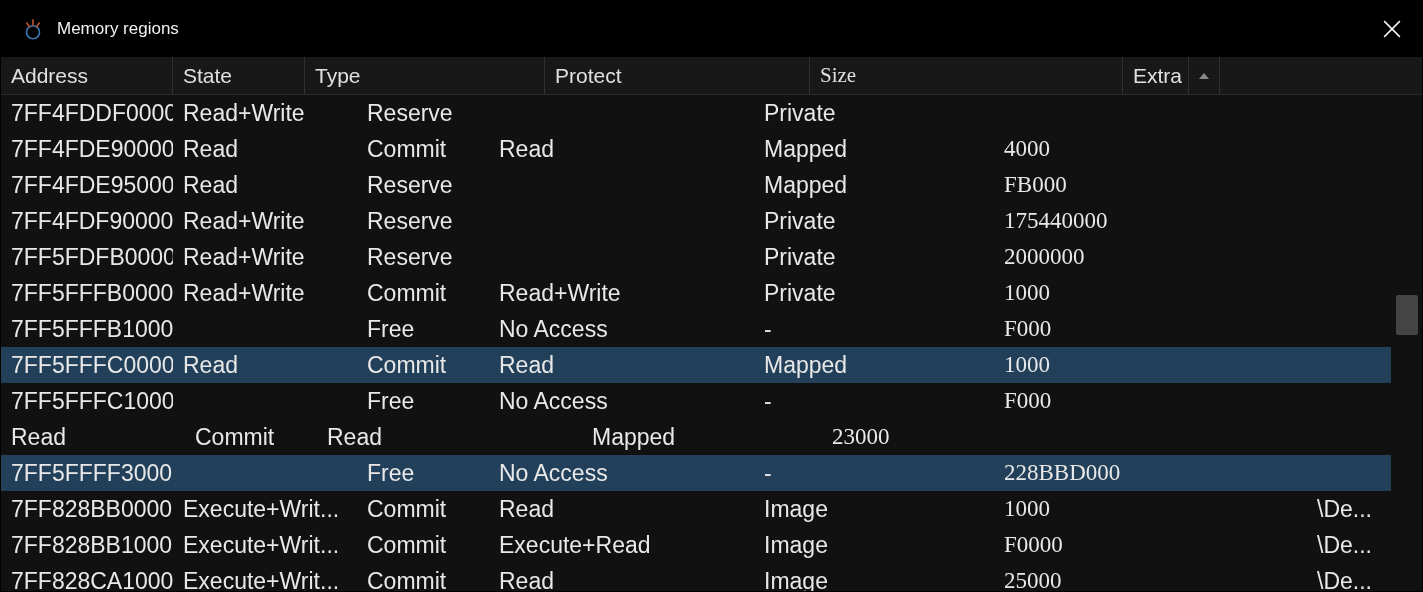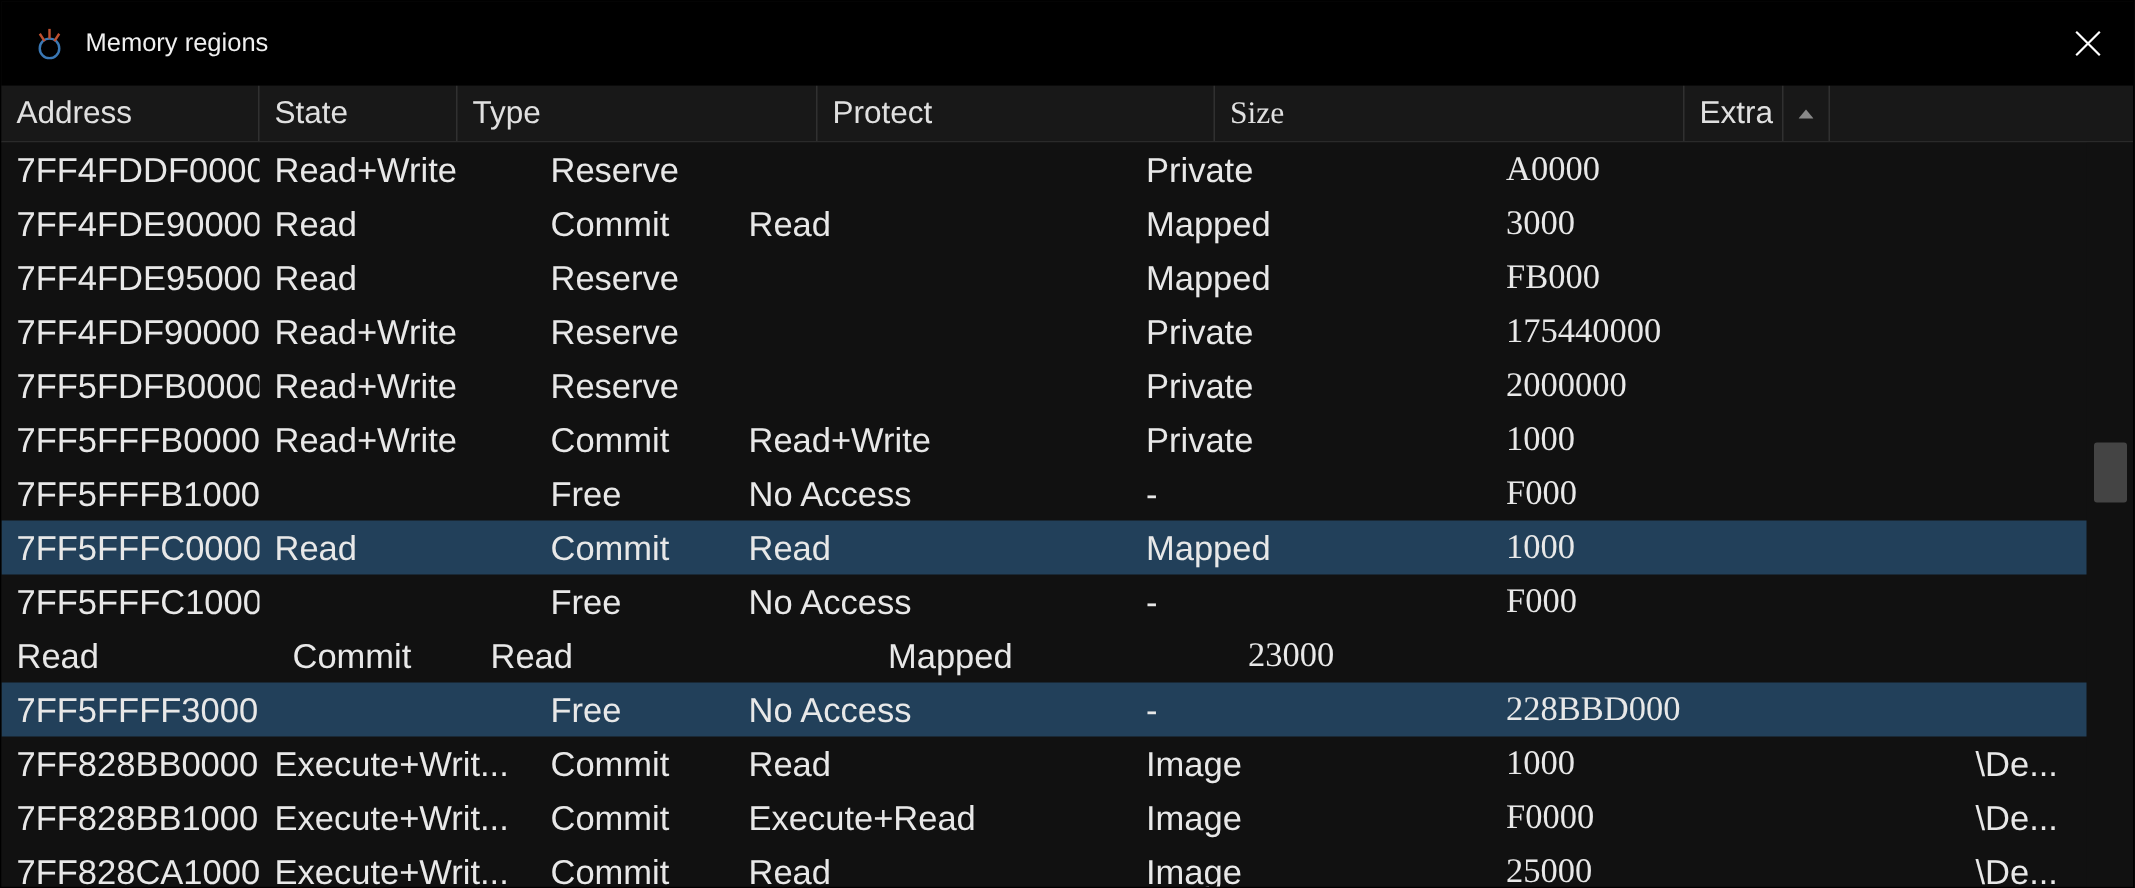--- a/index.html
+++ b/index.html
@@ -146,30 +146,29 @@
   </div>
 
   <div class="body">
     <div class="rows" id="rows-container">
         <div class="row">
           <div class="cell col-address">7FF4FDDF0000</div>
           <div class="cell col-alloc">Read+Write</div>
           <div class="cell col-state">Reserve</div>
           <div class="cell col-protect"></div>
           <div class="cell col-type">Private</div>
-          <div class="cell col-size">A0000</div>
           <div class="cell col-extra"></div>
         </div>
         <div class="row">
           <div class="cell col-address">7FF4FDE90000</div>
           <div class="cell col-alloc">Read</div>
           <div class="cell col-state">Commit</div>
           <div class="cell col-protect">Read</div>
           <div class="cell col-type">Mapped</div>
-          <div class="cell col-size">3000</div>
+          <div class="cell col-size">4000</div>
           <div class="cell col-extra"></div>
         </div>
         <div class="row">
           <div class="cell col-address">7FF4FDE95000</div>
           <div class="cell col-alloc">Read</div>
           <div class="cell col-state">Reserve</div>
           <div class="cell col-protect"></div>
           <div class="cell col-type">Mapped</div>
           <div class="cell col-size">FB000</div>
           <div class="cell col-extra"></div>

